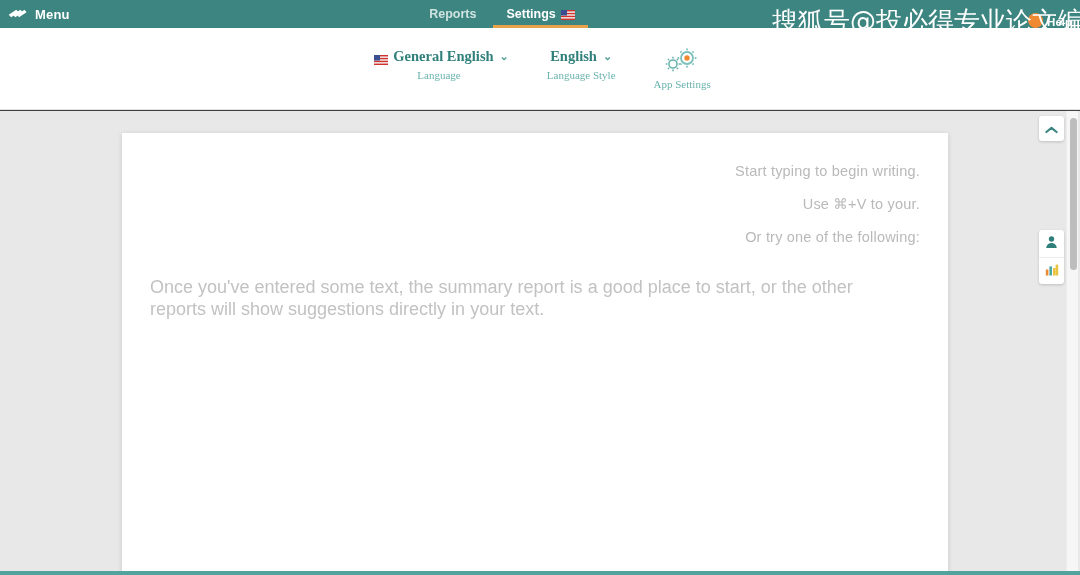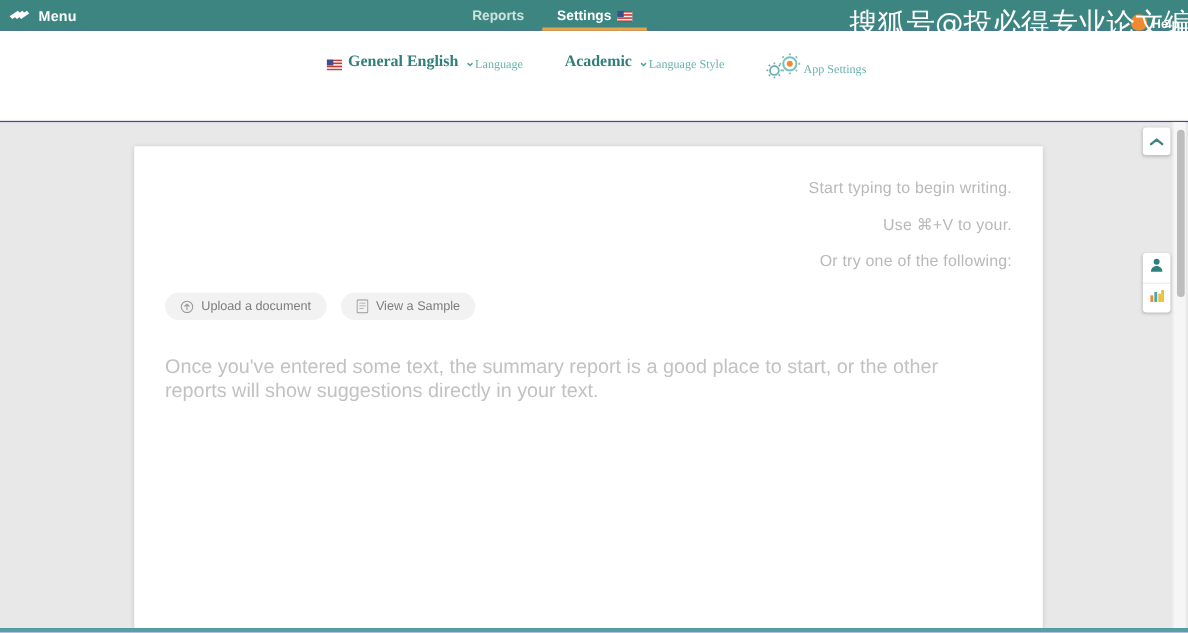--- a/index.html
+++ b/index.html
@@ -9,21 +9,21 @@
     height: 575px;
     overflow: hidden;
     font-family: "Liberation Sans", sans-serif;
     background: #ffffff;
   }
 
   #app {
     position: relative;
     width: 1080px;
     height: 575px;
-    background: #6d28d9;
+    background: #404040;
   }
 
   
   .topbar {
     position: absolute;
     top: 0; left: 0;
     width: 1080px;
     height: 28px;
     background: #3c8580;
     display: flex;
@@ -134,21 +134,21 @@
     display: flex;
     align-items: flex-start;
     justify-content: center;
     gap: 38px;
     padding-top: 20px;
     z-index: 20;
   }
 
   .setting-item {
     display: flex;
-    flex-direction: row;
+    flex-direction: column;
     align-items: center;
     cursor: pointer;
   }
 
   .setting-value {
     display: flex;
     align-items: center;
     gap: 5px;
     color: #2f7f7a;
     font-size: 14.5px;
@@ -353,21 +353,21 @@
           </svg>
         </span>
         <span>General English</span>
         <span class="setting-caret">⌄</span>
       </div>
       <div class="setting-caption">Language</div>
     </div>
 
     <div class="setting-item">
       <div class="setting-value">
-        <span>Academic</span>
+        <span>English</span>
         <span class="setting-caret">⌄</span>
       </div>
       <div class="setting-caption">Language Style</div>
     </div>
 
     <div class="setting-item appsettings">
       <div class="gear-wrap">
         <svg width="34" height="26" viewBox="0 0 34 26" xmlns="http://www.w3.org/2000/svg">
           <g fill="none" stroke="#6bb3ae" stroke-width="1.6">
             <circle cx="8" cy="16" r="4"></circle>
@@ -385,41 +385,20 @@
   </div>
 
   <div class="editor-area">
     <div class="doc-card">
       <div class="doc-inner">
 
         <div class="ph-line">Start typing to begin writing.</div>
         <div class="ph-line">Use ⌘+V to your.</div>
         <div class="ph-line">Or try one of the following:</div>
 
-        <div class="btn-row">
-          <button class="pill-btn">
-            <span>
-              <svg width="12" height="12" viewBox="0 0 12 12" xmlns="http://www.w3.org/2000/svg">
-                <circle cx="6" cy="6" r="5.2" fill="none" stroke="#9a9a9a" stroke-width="1"></circle>
-                <path d="M6 8.6V3.8M6 3.4 4 5.4M6 3.4 8 5.4" fill="none" stroke="#9a9a9a" stroke-width="1" stroke-linecap="round"></path>
-              </svg>
-            </span>
-            <span>Upload a document</span>
-          </button>
-
-          <button class="pill-btn">
-            <span>
-              <svg width="11" height="13" viewBox="0 0 11 13" xmlns="http://www.w3.org/2000/svg">
-                <rect x="0.6" y="0.6" width="9.8" height="11.8" rx="1" fill="none" stroke="#9a9a9a" stroke-width="1"></rect>
-                <path d="M3 3.6h5M3 6h5M3 8.4h3.4" stroke="#b5b5b5" stroke-width="0.9" stroke-linecap="round"></path>
-              </svg>
-            </span>
-            <span>View a Sample</span>
-          </button>
-        </div>
 
         <div class="hint-text">Once you've entered some text, the summary report is a good place to start, or the other reports will show suggestions directly in your text.</div>
       </div>
     </div>
   </div>
 
   <div class="scroll-track">
     <div class="scroll-thumb"></div>
   </div>
 

